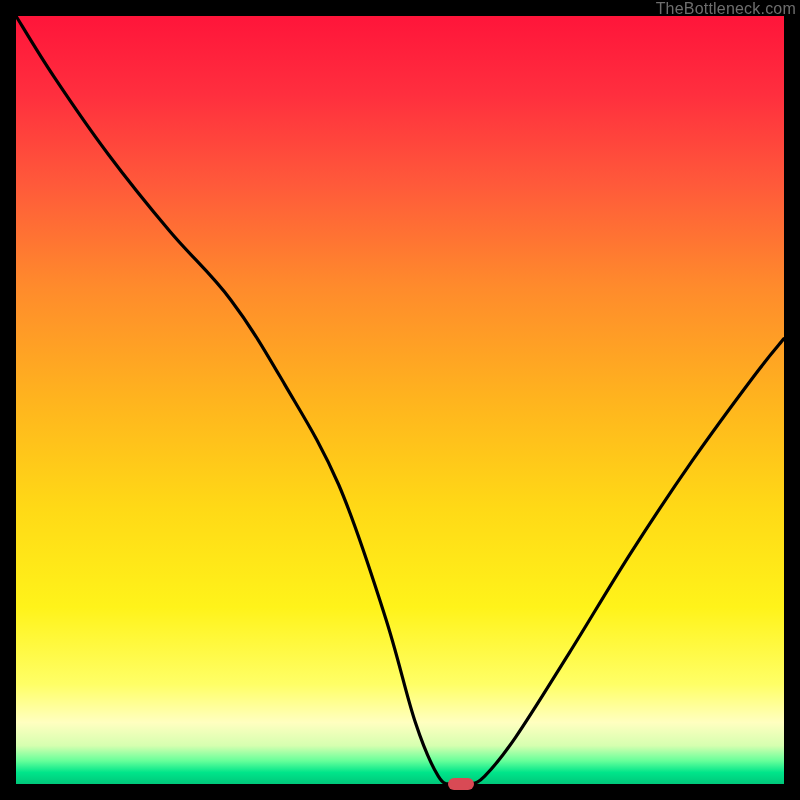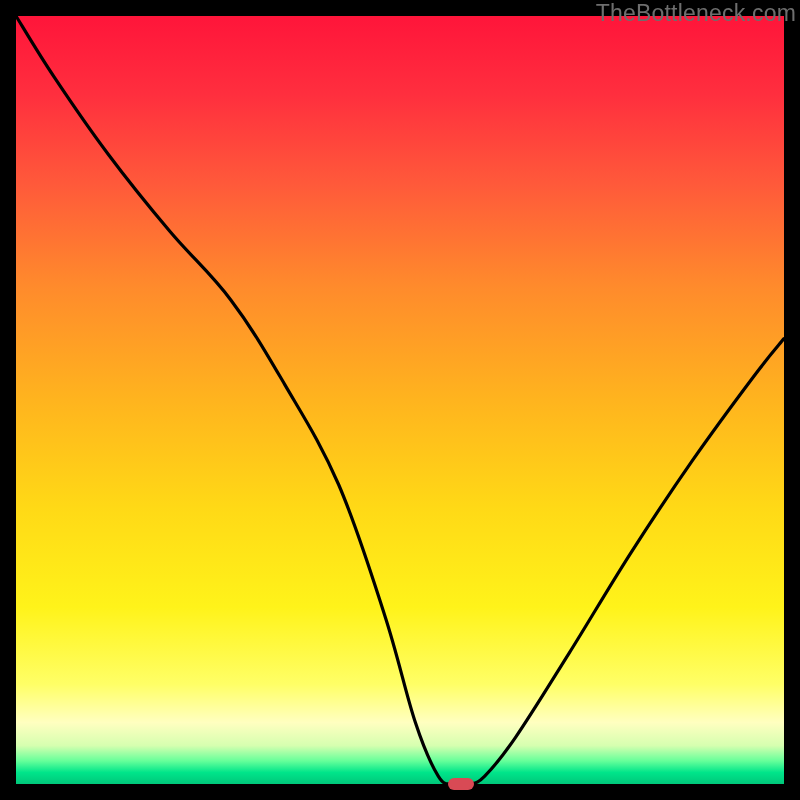--- a/index.html
+++ b/index.html
@@ -45,21 +45,21 @@
     top: 0;
     width: 768px;
     height: 768px;
     overflow: visible;
   }
   .watermark {
     position: absolute;
     top: 0px;
     right: 4px;
     color: #6e6e6e;
-    font-size: 23px;
+    font-size: 16px;
     font-weight: 500;
     letter-spacing: 0.2px;
   }
   .marker {
     position: absolute;
     width: 26px;
     height: 12px;
     border-radius: 6px;
     background: #d84a55;
   }

